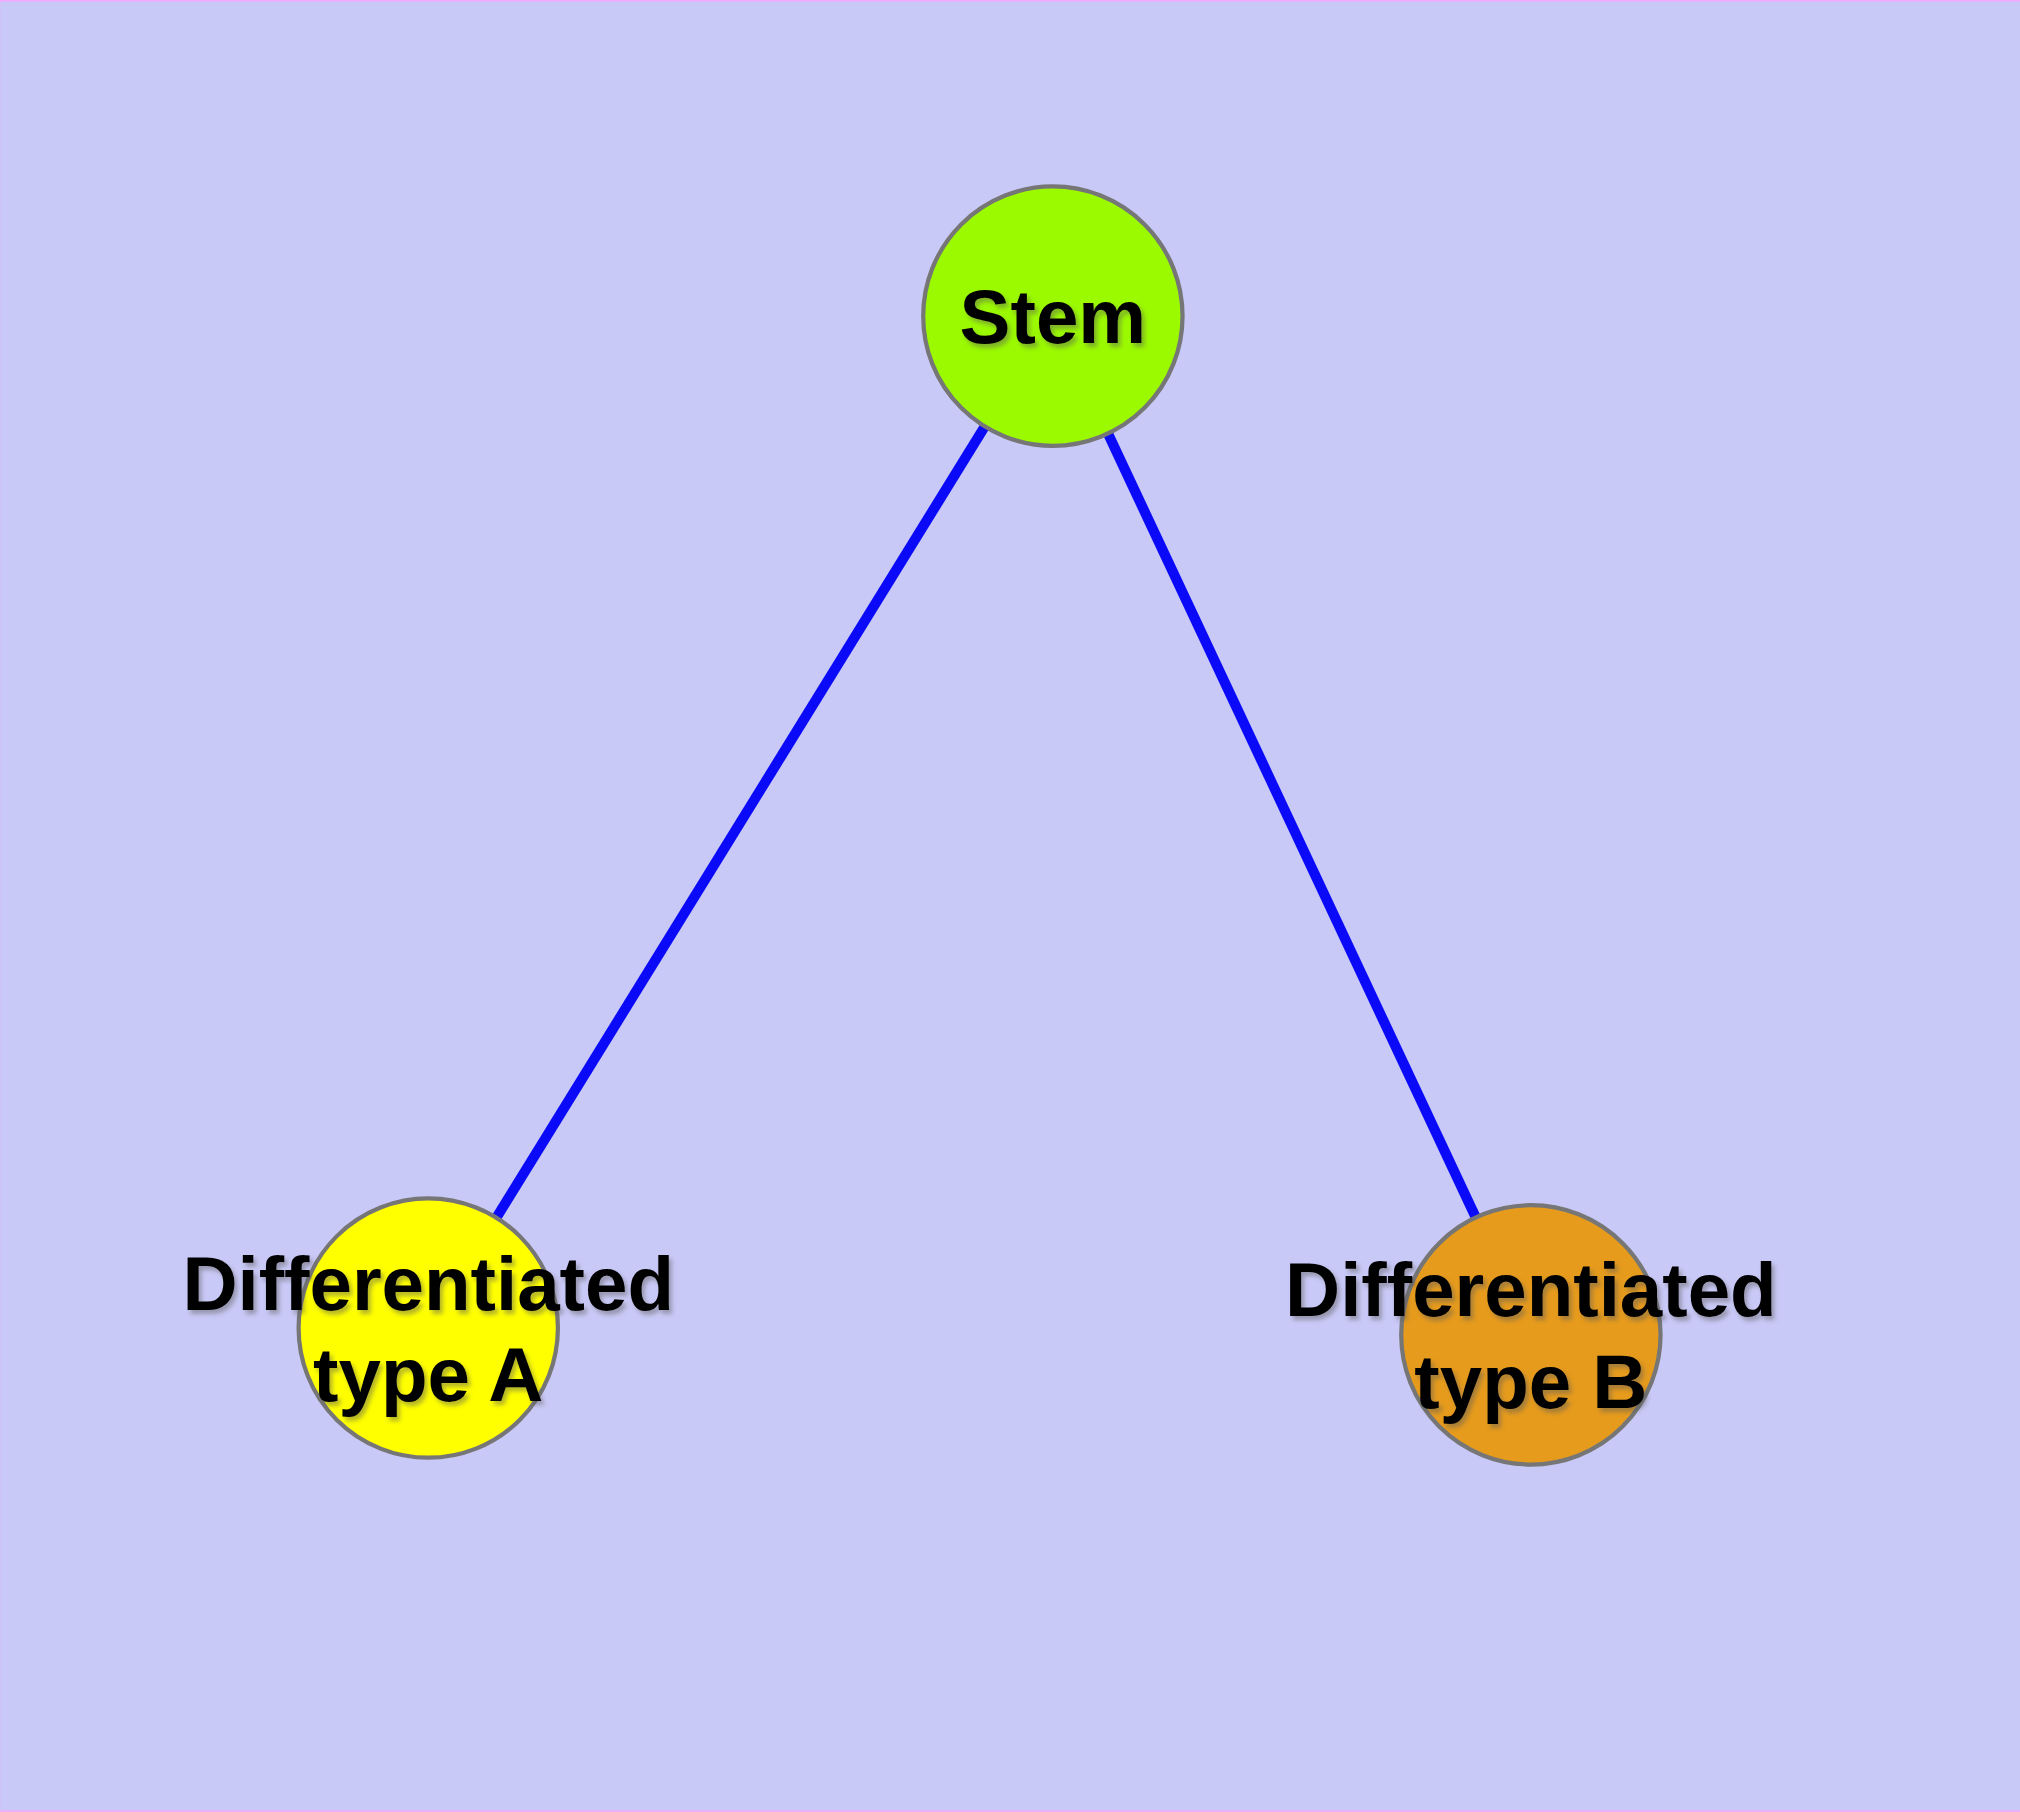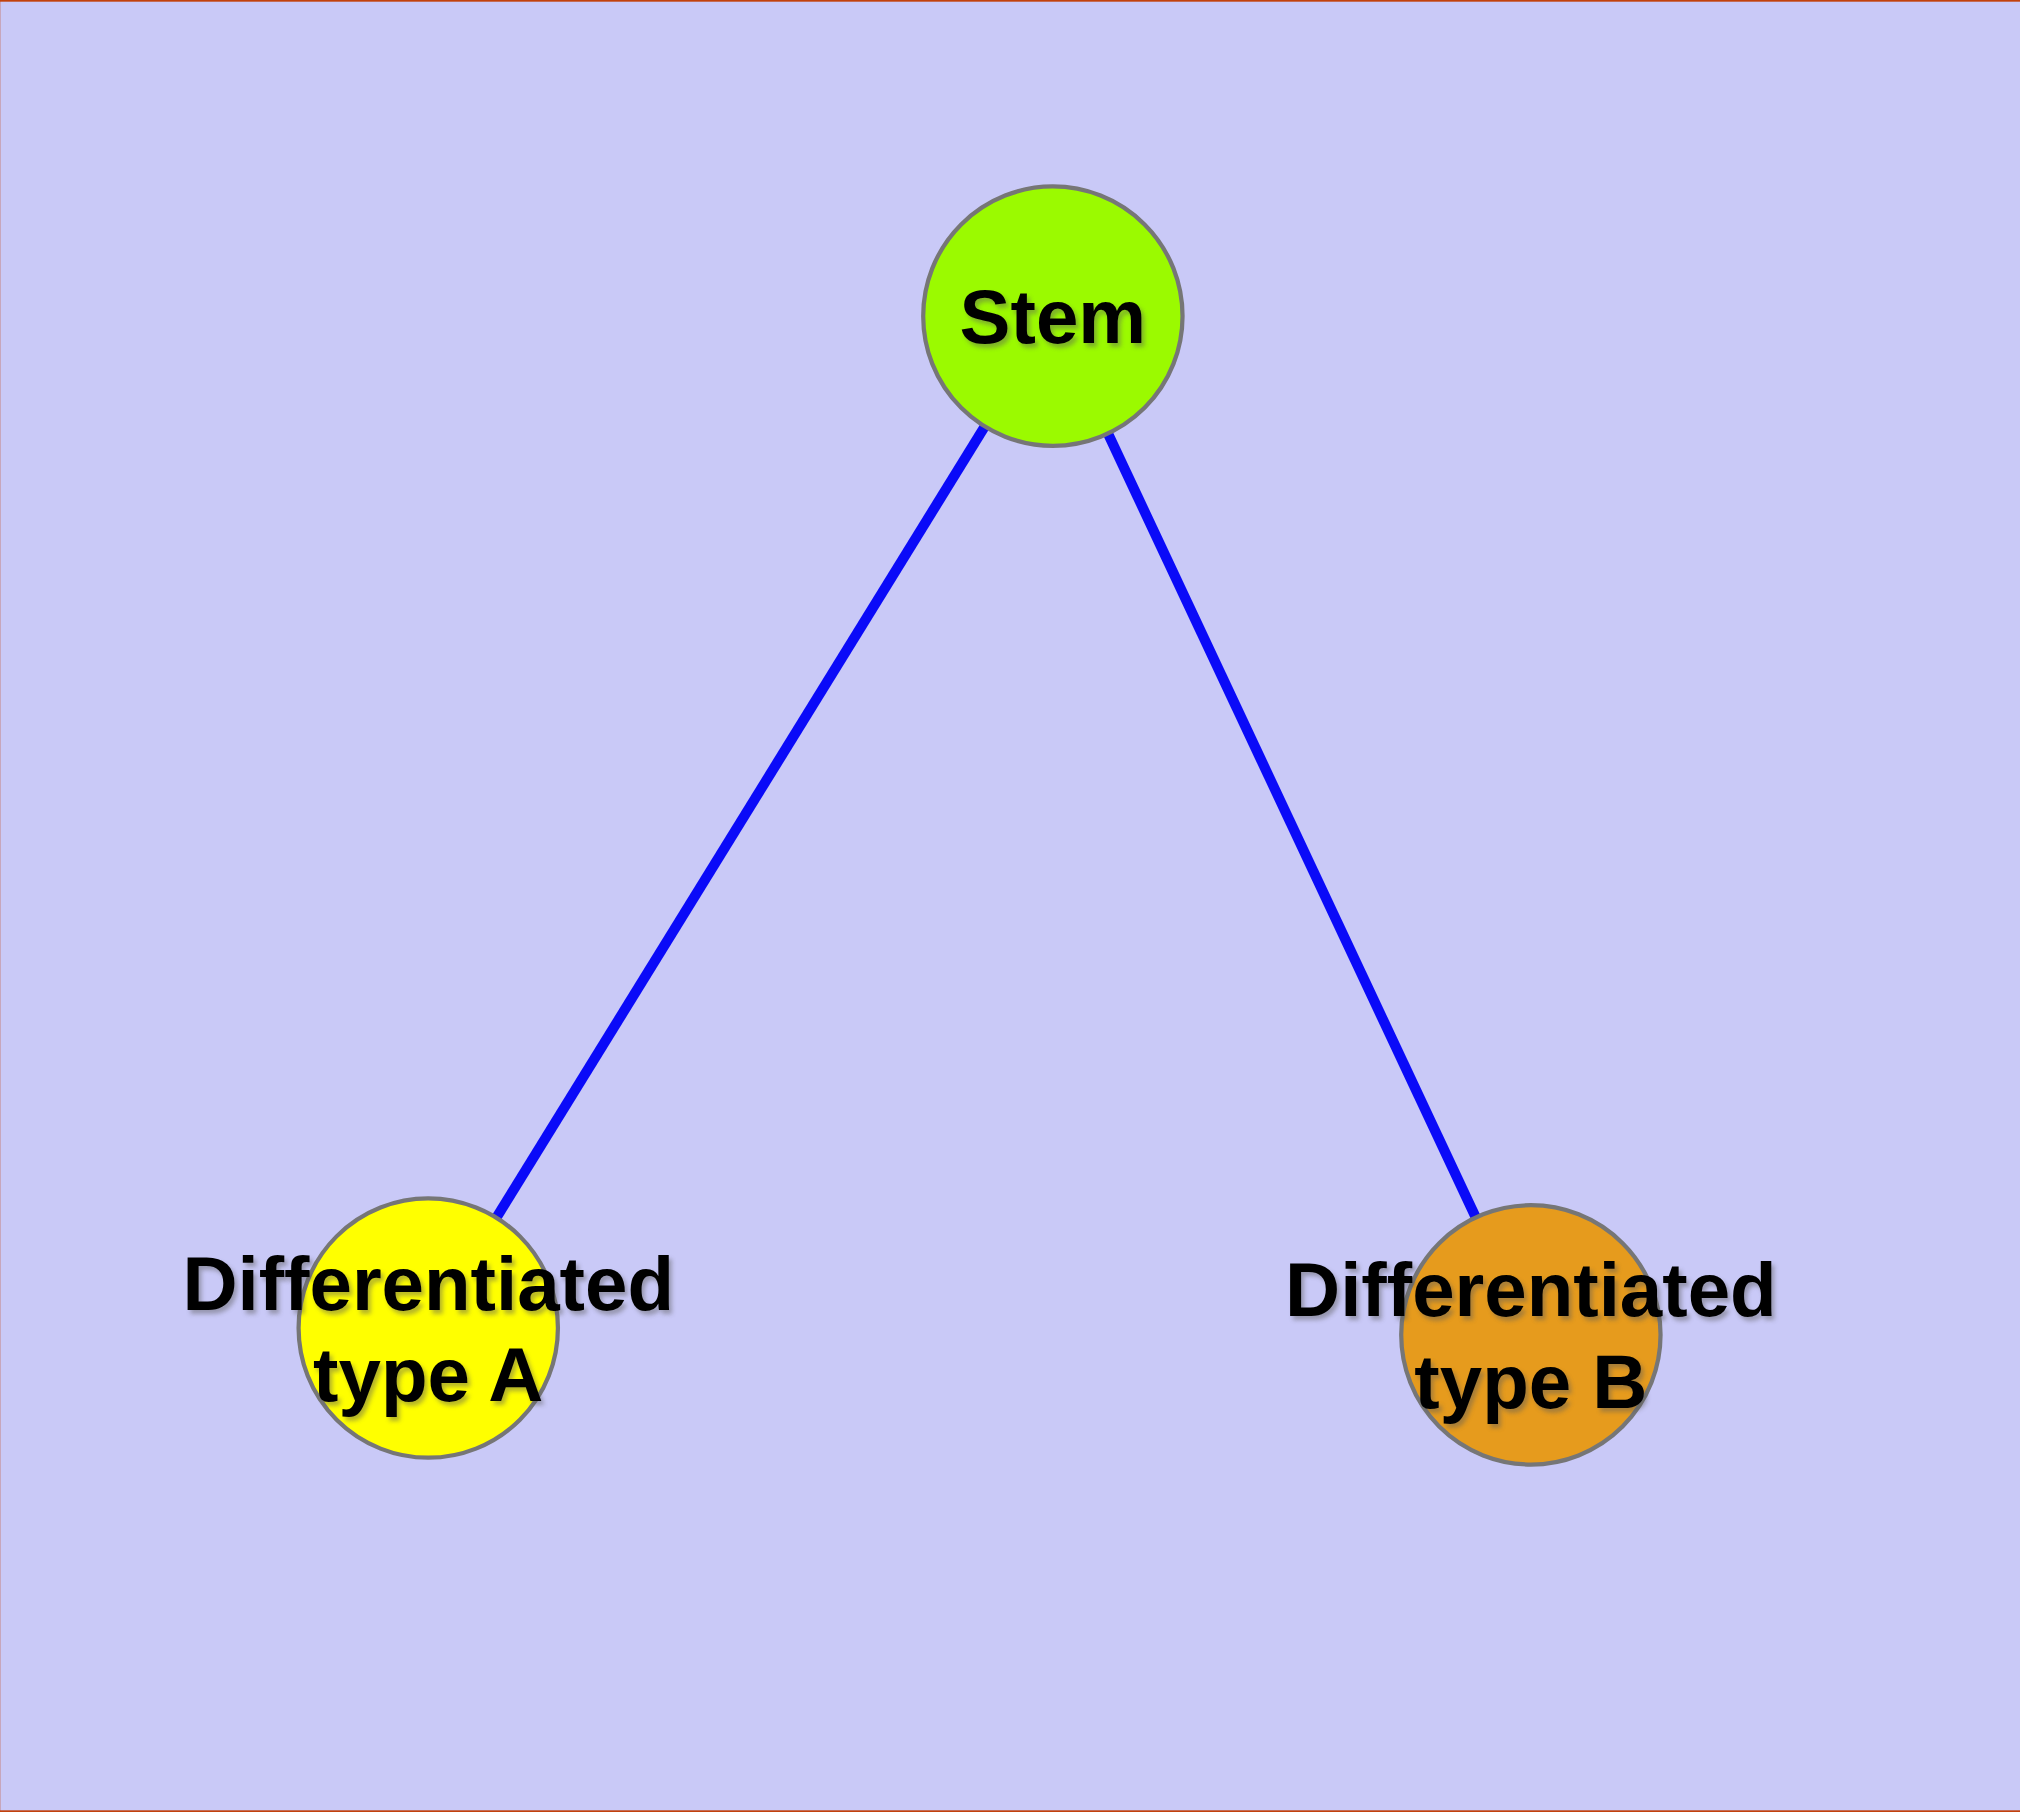--- a/index.html
+++ b/index.html
@@ -5,21 +5,21 @@
   html, body {
     margin: 0;
     padding: 0;
     background: #ffffff;
     font-family: "Liberation Sans", sans-serif;
   }
   #canvas {
     position: relative;
     width: 2021px;
     height: 1812px;
-    background: #c2410c;
+    background: #f0abfc;
     overflow: hidden;
   }
   #graph {
     display: block;
     width: 2021px;
     height: 1812px;
   }
   .node-circle {
     stroke-linejoin: round;
   }

